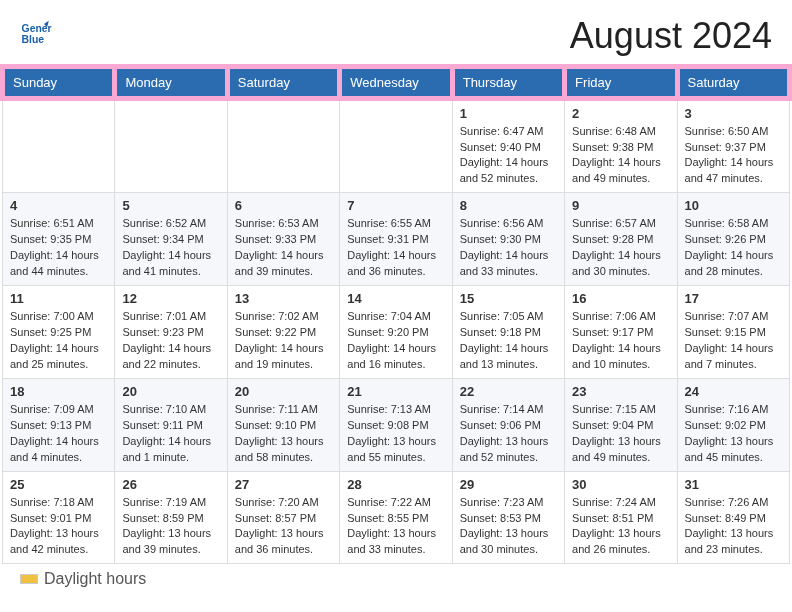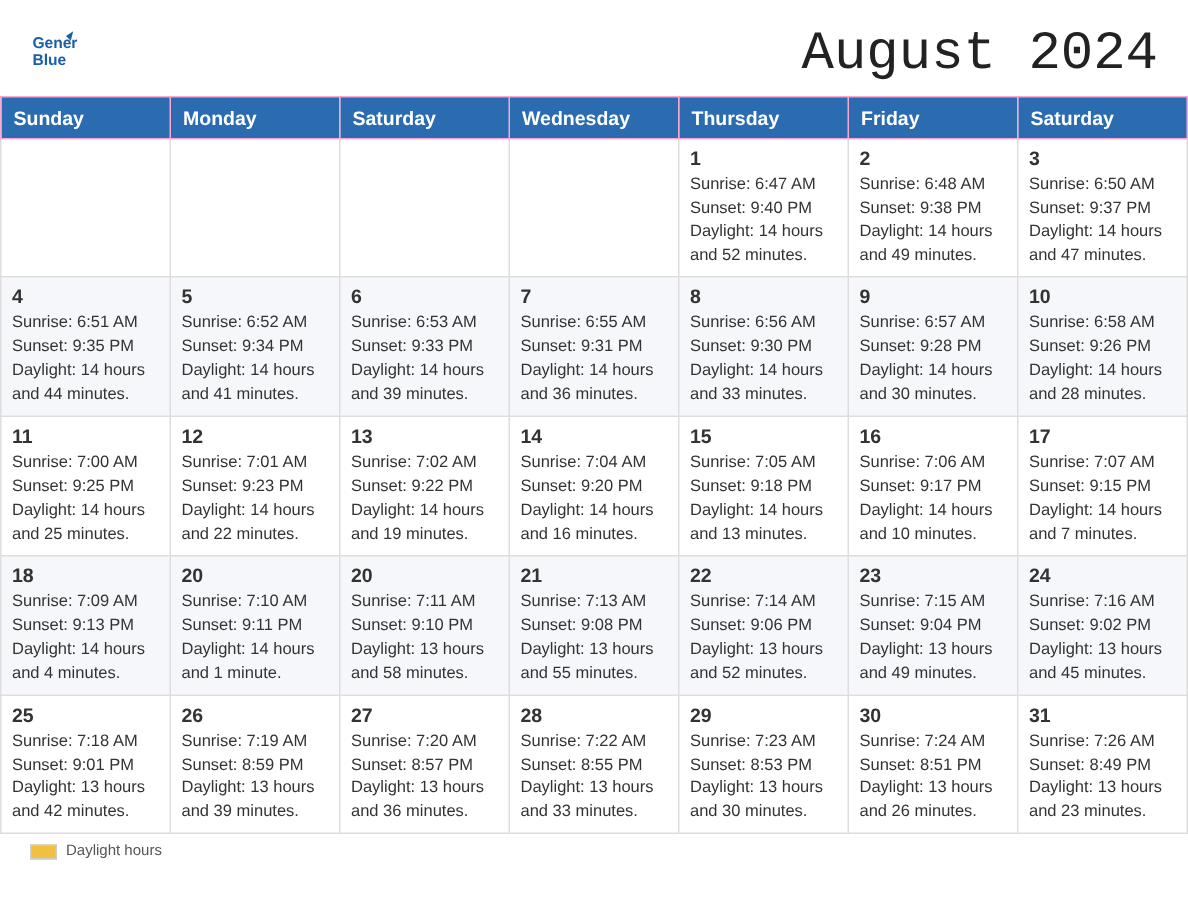--- a/index.html
+++ b/index.html
@@ -26,39 +26,38 @@
       height: 32px;
     }
     .title-area {
       text-align: right;
     }
     .month-year {
       font-size: 36px;
       font-weight: normal;
       color: #222;
       line-height: 1.1;
-      font-family: Liberation Mono, monospace;
     }
     .location {
       font-size: 16px;
       color: #444;
     }
     .calendar {
       width: 100%;
       border-collapse: collapse;
       margin: 0;
     }
     .calendar th {
       background: #2b6cb0;
       color: #fff;
       font-size: 13px;
-      font-weight: bold;
+      font-weight: normal;
       padding: 6px 8px;
       text-align: left;
-      border: 1px solid #f9a8d4;
+      border: 5px solid #f9a8d4;
     }
     .calendar td {
       vertical-align: top;
       border: 1px solid #ddd;
       padding: 5px 7px;
       width: calc(100% / 7);
       min-height: 80px;
       font-size: 11px;
       color: #333;
       background: #fff;
@@ -75,21 +74,21 @@
     .day-info {
       font-size: 11px;
       line-height: 1.45;
       color: #333;
     }
     .empty-cell {
       background: #fff !important;
     }
     .legend {
       padding: 6px 20px;
-      font-size: 10px;
+      font-size: 16px;
       color: #555;
       display: flex;
       align-items: center;
       gap: 6px;
       text-align: center;
     }
     .legend-bar {
       display: inline-block;
       width: 18px;
       height: 10px;

